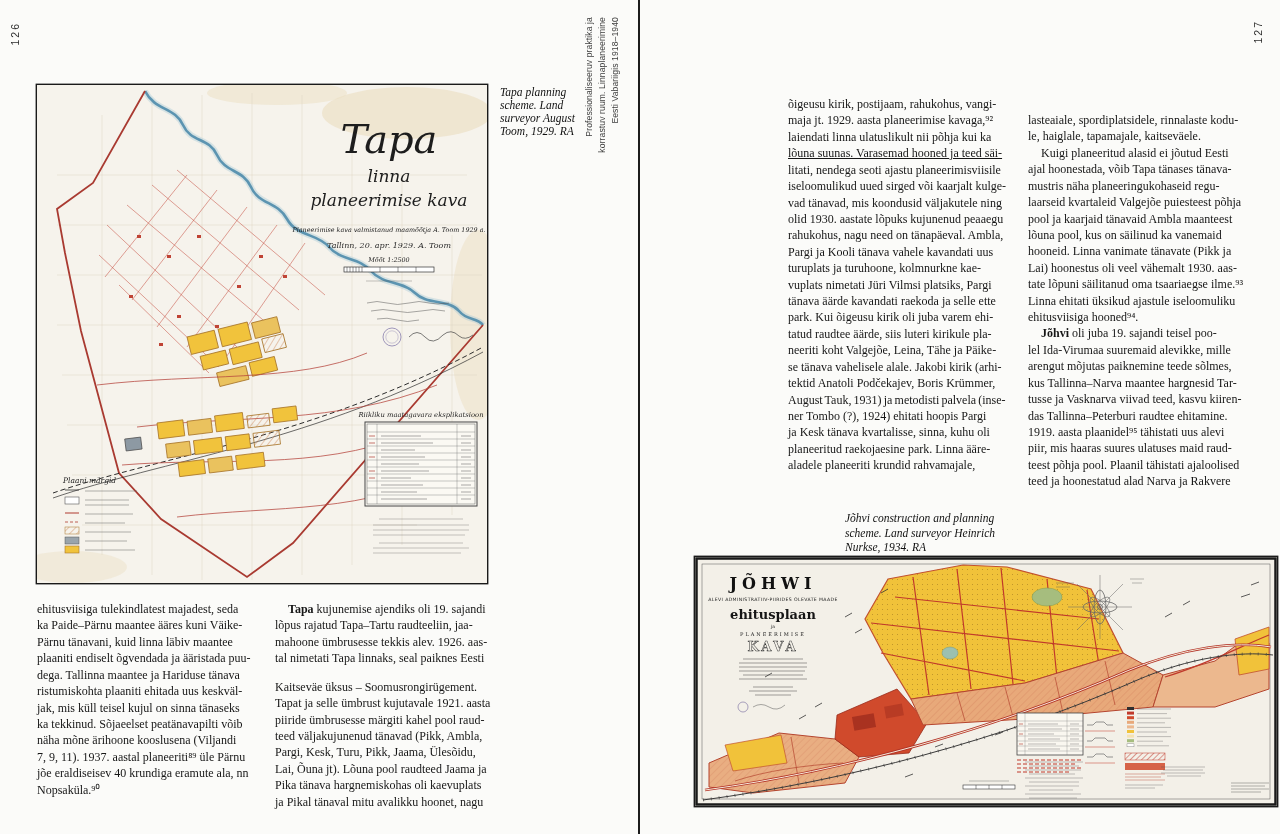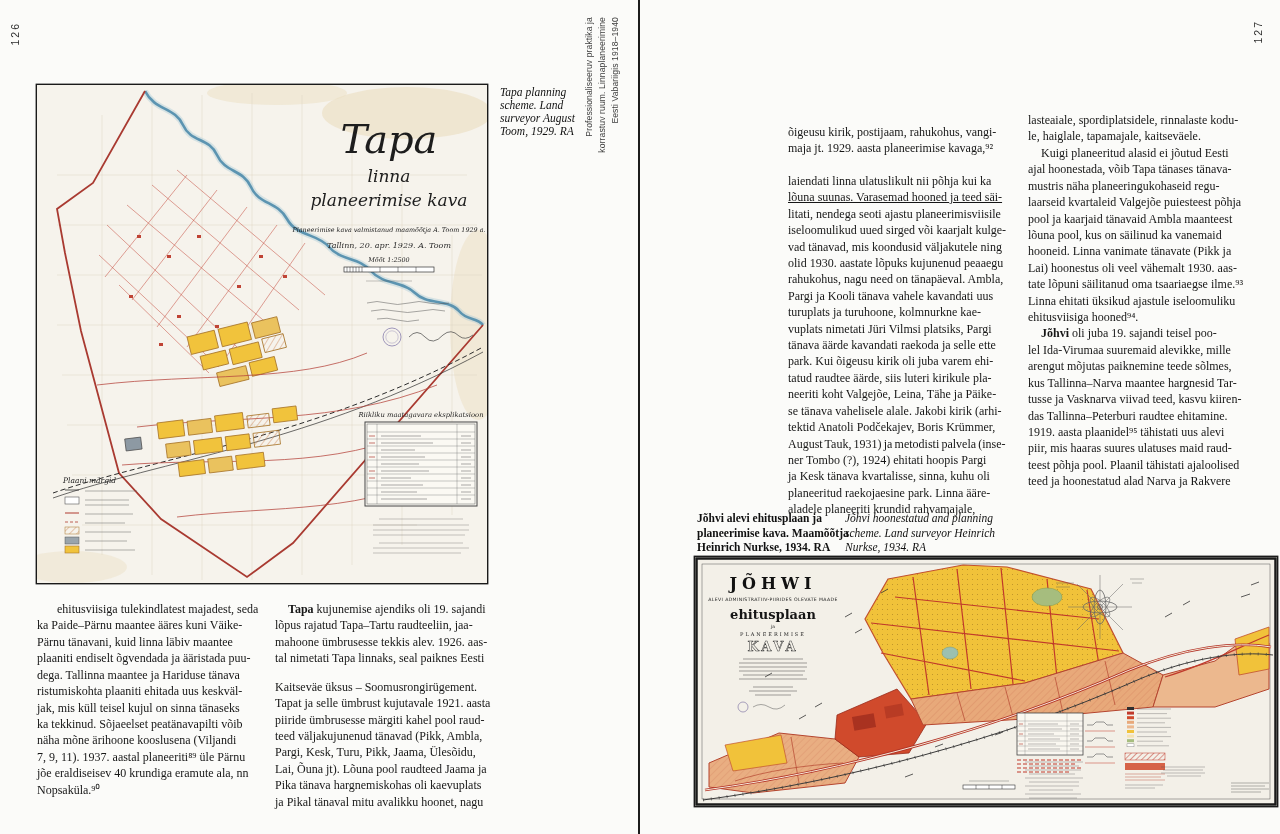--- a/index.html
+++ b/index.html
@@ -188,21 +188,21 @@
   </div>
 
   <div class="cap i" style="left:500px;top:86px;">
       <div class="bl">Tapa planning</div>
       <div class="bl">scheme. Land</div>
       <div class="bl">surveyor August</div>
       <div class="bl">Toom, 1929. RA</div>
     </div>
 
   <div class="col" style="left:37px;top:601px;">
-      <div class="bl" style="word-spacing: 0px; margin-left: 20px;">ehitusviisiga tulekindlatest majadest, seda</div>
+      <div class="bl" style="word-spacing: 0px;">ehitusviisiga tulekindlatest majadest, seda</div>
       <div class="bl" style="word-spacing: 0px;">ka Paide–Pärnu maantee ääres kuni Väike-</div>
       <div class="bl" style="word-spacing: 0px;">Pärnu tänavani, kuid linna läbiv maantee</div>
       <div class="bl" style="word-spacing: 0px;">plaaniti endiselt õgvendada ja ääristada puu-</div>
       <div class="bl" style="word-spacing: 0px;">dega. Tallinna maantee ja Hariduse tänava</div>
       <div class="bl" style="word-spacing: 0px;">ristumiskohta plaaniti ehitada uus keskväl-</div>
       <div class="bl" style="word-spacing: 0px;">jak, mis küll teisel kujul on sinna tänaseks</div>
       <div class="bl" style="word-spacing: 0px;">ka tekkinud. Sõjaeelset peatänavapilti võib</div>
       <div class="bl" style="word-spacing: 0px;">näha mõne ärihoone kooslusena (Viljandi</div>
       <div class="bl" style="word-spacing: 0px;">7, 9, 11). 1937. aastal planeeriti⁸⁹ üle Pärnu</div>
       <div class="bl" style="word-spacing: 0px;">jõe eraldiseisev 40 krundiga eramute ala, nn</div>
@@ -216,24 +216,24 @@
       <div class="bl" style="word-spacing: 0px; margin-top: 12px;">Kaitseväe üksus – Soomusrongirügement.</div>
       <div class="bl" style="word-spacing: 0px;">Tapat ja selle ümbrust kujutavale 1921. aasta</div>
       <div class="bl" style="word-spacing: 0px;">piiride ümbrusesse märgiti kahel pool raud-</div>
       <div class="bl" style="word-spacing: 0px;">teed väljakujunenud tänavad (Pikk, Ambla,</div>
       <div class="bl" style="word-spacing: 0px;">Pargi, Kesk, Turu, Pikk, Jaama, Ülesõidu,</div>
       <div class="bl" style="word-spacing: 0px;">Lai, Õuna jt). Lõuna pool raudteed Jaama ja</div>
       <div class="bl" style="word-spacing: 0px;">Pika tänava hargnemiskohas oli kaevuplats</div>
       <div class="bl" style="word-spacing: 0px;">ja Pikal tänaval mitu avalikku hoonet, nagu</div>
     </div>
 
-  <div class="col" style="left:788px;top:124px;">
+  <div class="col" style="left:788px;top:96px;">
       <div class="bl" style="word-spacing: 0px;">õigeusu kirik, postijaam, rahukohus, vangi-</div>
       <div class="bl" style="word-spacing: 0px;">maja jt. 1929. aasta planeerimise kavaga,⁹²</div>
-      <div class="bl" style="word-spacing: 0px; margin-top: 16px;">laiendati linna ulatuslikult nii põhja kui ka</div>
+      <div class="bl" style="word-spacing: 0px;">laiendati linna ulatuslikult nii põhja kui ka</div>
       <div class="bl" style="word-spacing: 0px; text-decoration: underline;">lõuna suunas. Varasemad hooned ja teed säi-</div>
       <div class="bl" style="word-spacing: 0px;">litati, nendega seoti ajastu planeerimisviisile</div>
       <div class="bl" style="word-spacing: 0px;">iseloomulikud uued sirged või kaarjalt kulge-</div>
       <div class="bl" style="word-spacing: 0px;">vad tänavad, mis koondusid väljakutele ning</div>
       <div class="bl" style="word-spacing: 0px;">olid 1930. aastate lõpuks kujunenud peaaegu</div>
       <div class="bl" style="word-spacing: 0px;">rahukohus, nagu need on tänapäeval. Ambla,</div>
       <div class="bl" style="word-spacing: 0px;">Pargi ja Kooli tänava vahele kavandati uus</div>
       <div class="bl" style="word-spacing: 0px;">turuplats ja turuhoone, kolmnurkne kae-</div>
       <div class="bl" style="word-spacing: 0px;">vuplats nimetati Jüri Vilmsi platsiks, Pargi</div>
       <div class="bl" style="word-spacing: 0px;">tänava äärde kavandati raekoda ja selle ette</div>
@@ -267,27 +267,22 @@
       <div class="bl" style="word-spacing: 0px;">arengut mõjutas paiknemine teede sõlmes,</div>
       <div class="bl" style="word-spacing: 0px;">kus Tallinna–Narva maantee hargnesid Tar-</div>
       <div class="bl" style="word-spacing: 0px;">tusse ja Vasknarva viivad teed, kasvu kiiren-</div>
       <div class="bl" style="word-spacing: 0px;">das Tallinna–Peterburi raudtee ehitamine.</div>
       <div class="bl" style="word-spacing: 0px;">1919. aasta plaanidel⁹⁵ tähistati uus alevi</div>
       <div class="bl" style="word-spacing: 0px;">piir, mis haaras suures ulatuses maid raud-</div>
       <div class="bl" style="word-spacing: 0px;">teest põhja pool. Plaanil tähistati ajaloolised</div>
       <div class="bl" style="word-spacing: 0px;">teed ja hoonestatud alad Narva ja Rakvere</div>
     </div>
 
-  <div class="cap b cap3" style="left:697px;top:511px;">
-      <div class="bl">Jõhvi alevi ehitusplaan ja</div>
-      <div class="bl">planeerimise kava. Maamõõtja</div>
-      <div class="bl">Heinrich Nurkse, 1934. RA</div>
-    </div>
   <div class="cap i cap3" style="left:845px;top:511px;">
-      <div class="bl">Jõhvi hoonestatud and planning</div>
+      <div class="bl">Jõhvi construction and planning</div>
       <div class="bl">scheme. Land surveyor Heinrich</div>
       <div class="bl">Nurkse, 1934. RA</div>
     </div>
 
   <div class="mapframe" style="left:695px;top:557px;width:582px;height:249px;">
     <svg width="582" height="249" viewBox="0 0 582 249">
       <defs>
         <pattern id="dj" width="5" height="5" patternUnits="userSpaceOnUse">
           <circle cx="2.5" cy="2.5" r="0.55" fill="#7d5b16"></circle>
         </pattern>

